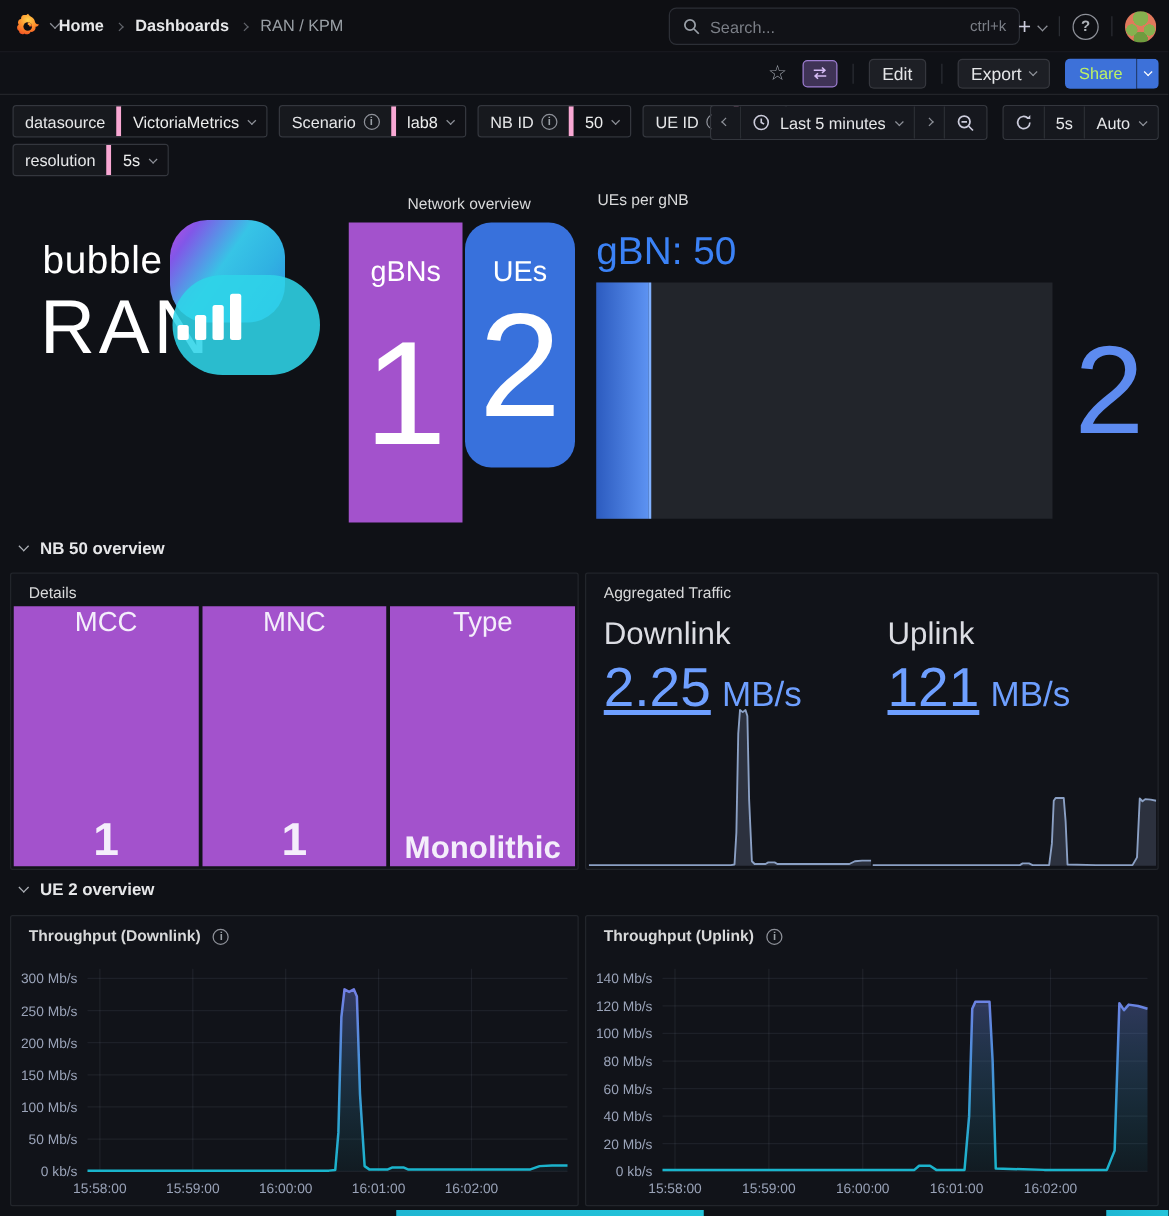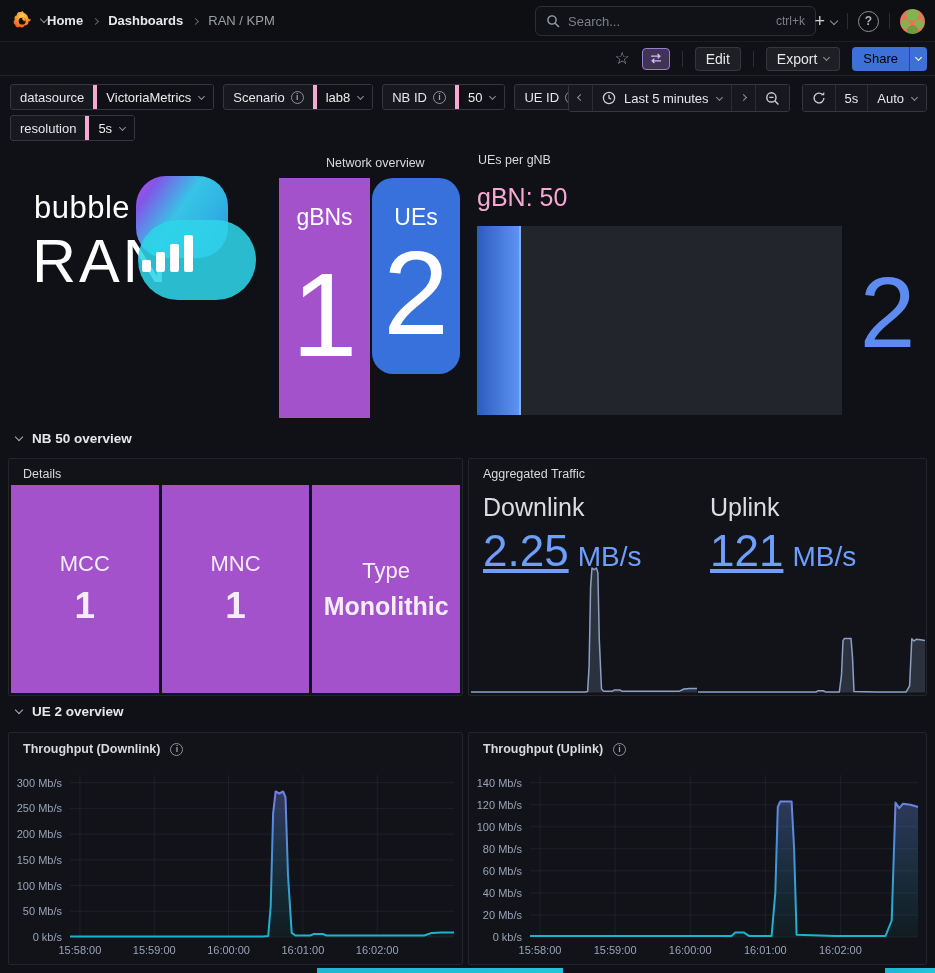--- a/index.html
+++ b/index.html
@@ -34,21 +34,21 @@
       radial-gradient(circle at 50% 88%, #6f9c3f 0 22%, transparent 23%);
   }
 
   
   .toolbar2 { position:absolute; left:0; top:42px; width:935px; height:34px; display:flex; align-items:center; justify-content:flex-end; gap:12px; padding-right:8px; border-bottom:1px solid rgba(204,204,220,0.10); background:#0f1116; }
   .star { color:#9a9fa7; font-size:17px; cursor:pointer; line-height:1; }
   .swapbtn { width:28px; height:22px; border-radius:4px; background:#3f3356; border:1px solid #9d7dd1; display:flex; align-items:center; justify-content:center; cursor:pointer; }
   .btn { height:24px; border-radius:4px; background:rgba(204,204,220,0.08); border:1px solid rgba(204,204,220,0.14); color:#e6e7e9; font-size:14px; display:flex; align-items:center; padding:0 10px; gap:7px; cursor:pointer; }
   .btn .chev { width:5px; height:5px; margin-top:-2px; }
   .sharegrp { display:flex; }
-  .btn-share { height:24px; background:#3d71d9; border:none; border-radius:4px 0 0 4px; color:#000000; font-size:13px; font-weight:500; display:flex; align-items:center; padding:0 11px; cursor:pointer; }
+  .btn-share { height:24px; background:#3d71d9; border:none; border-radius:4px 0 0 4px; color:#bef264; font-size:13px; font-weight:500; display:flex; align-items:center; padding:0 11px; cursor:pointer; }
   .btn-share-caret { height:24px; width:18px; background:#3d71d9; border-left:1px solid rgba(0,0,0,0.35); border-radius:0 4px 4px 0; display:flex; align-items:center; justify-content:center; cursor:pointer; }
   .btn-share-caret .chev { border-color:#fff; width:5px; height:5px; margin-top:-2px; }
 
   
   .controls { position:absolute; left:0; top:77px; width:935px; }
   .chip-row1 { position:absolute; left:10px; top:7px; display:flex; gap:9px; }
   .chip-row2 { position:absolute; left:10px; top:38px; display:flex; }
   .chip { display:flex; height:26px; border:1px solid #34373e; border-radius:3px; overflow:hidden; font-size:13px; }
   .chip .lbl { display:flex; align-items:center; gap:6px; padding:0 9px; background:rgba(204,204,220,0.045); color:#e6e7e9; font-weight:500; border-right:4px solid #f9a8d4; cursor:default; }
   .chip .val { display:flex; align-items:center; gap:8px; padding:0 9px; color:#eceded; cursor:pointer; background:#101116; }
@@ -76,37 +76,37 @@
   
   .netov-title { position:absolute; left:283px; top:156px;margin-left:43px; }
   .stat-tile { position:absolute; display:flex; flex-direction:column; align-items:center; color:#fff; }
   .stat-tile .sl { margin-top:26px; font-size:23px; }
   .stat-tile .sv { flex:1; display:flex; align-items:center; font-size:118px; font-weight:500; line-height:0.9; padding-bottom:18px; }
   .tile-gbns { left:279px; top:178px; width:91px; height:240px; background:#a352cc; }
   .tile-ues  { left:372px; top:178px; width:88px; height:196px; background:#3871dc;border-radius:21px; }
 
   
   .upg-title { position:absolute; left:478px; top:153px; }
-  .upg-rowlabel { position:absolute; left:477px; top:183px; font-size:25px; font-weight:400; color:#f9a8d4; }
+  .upg-rowlabel { position:absolute; left:477px; top:183px; font-size:31px; font-weight:400; color:#3b82f6; }
   .upg-gauge { position:absolute; left:477px; top:226px; width:365px; height:189px; background:#22252b; }
   .upg-fill { position:absolute; left:0; top:0; height:100%; background:linear-gradient(90deg,#2c5bbf,#5d93f2); border-right:2px solid #7fb0ff; }
   .upg-value { position:absolute; left:845px; top:262px; width:85px; text-align:center; font-size:100px; font-weight:400; color:#5d8bf0; line-height:1; }
 
   
   .section { position:absolute; display:flex; align-items:center; gap:10px; cursor:pointer; }
   .section .chev { width:6px; height:6px; border-color:#aeb2b8; margin-top:-3px; }
   .section .stxt { font-size:13.5px; font-weight:600; color:#e6e7e9; }
   .sec-nb { left:16px; top:431px; }
   .sec-ue { left:16px; top:704px; }
 
   
   .p-details { left:8px; top:458px; width:455px; height:238px; }
   .p-details .ptitle { position:absolute; left:14px; top:8px; }
   .dtiles { position:absolute; left:2px; top:26px; right:2px; bottom:2px; display:flex; gap:3px; }
-  .dtile { flex:1; background:#a352cc; color:#f4eefb; display:flex; flex-direction:column; align-items:center; justify-content:center; gap:8px; }
+  .dtile { flex:1; background:#a352cc; color:#f4eefb; display:flex; flex-direction:column; align-items:center; justify-content:space-between; gap:8px; }
   .dtile .dl { font-size:22px; }
   .dtile .dv { font-size:37px; font-weight:600; }
   .dtile .dv.small { font-size:25px; }
 
   
   .p-agg { left:468px; top:458px; width:459px; height:238px; }
   .p-agg .ptitle { position:absolute; left:14px; top:8px; }
   .aggstat { position:absolute; top:34px; }
   .aggstat .al { font-size:25px; color:#dcdde3; }
   .aggstat .avrow { margin-top:4px; display:flex; align-items:baseline; gap:9px; color:#6e9fff; }

